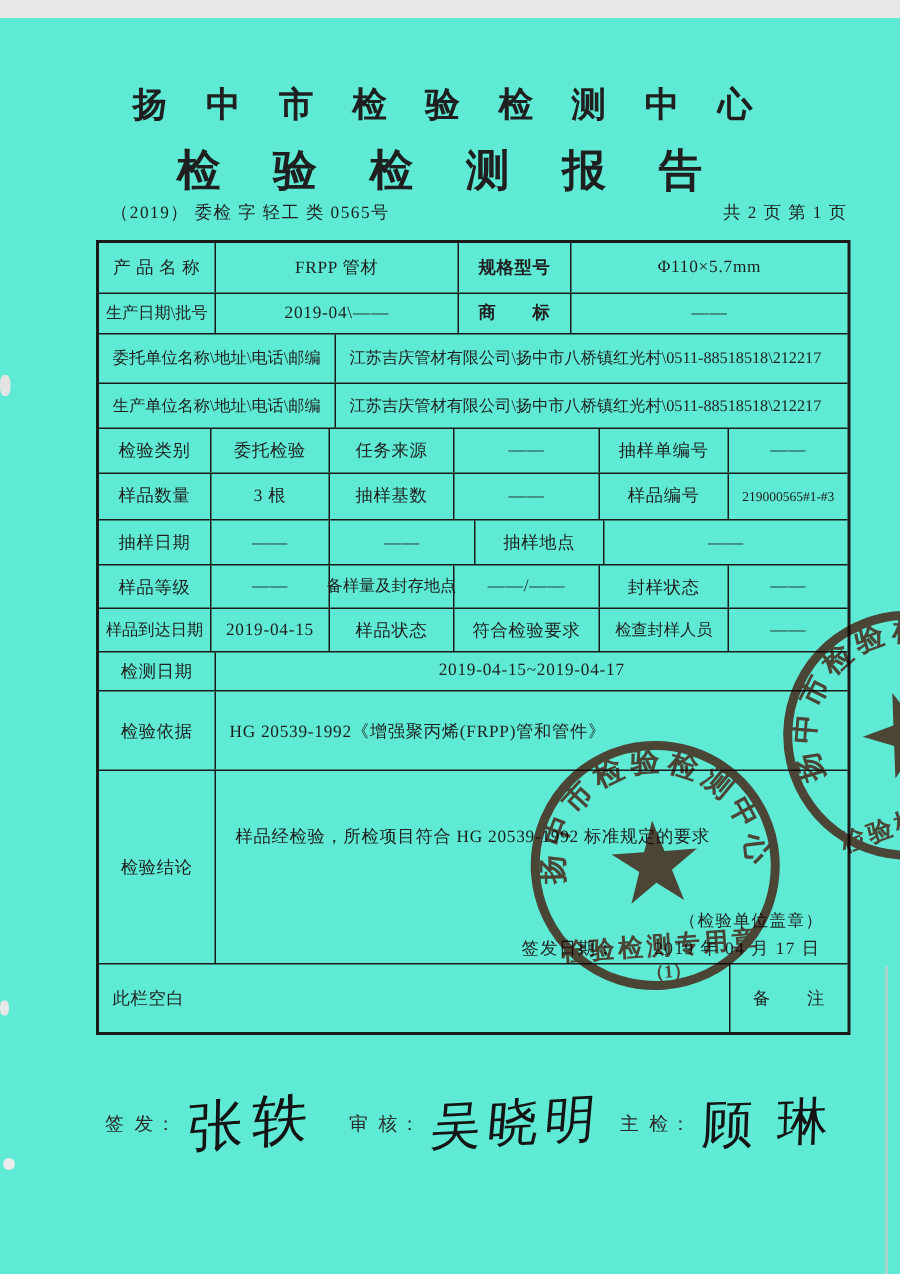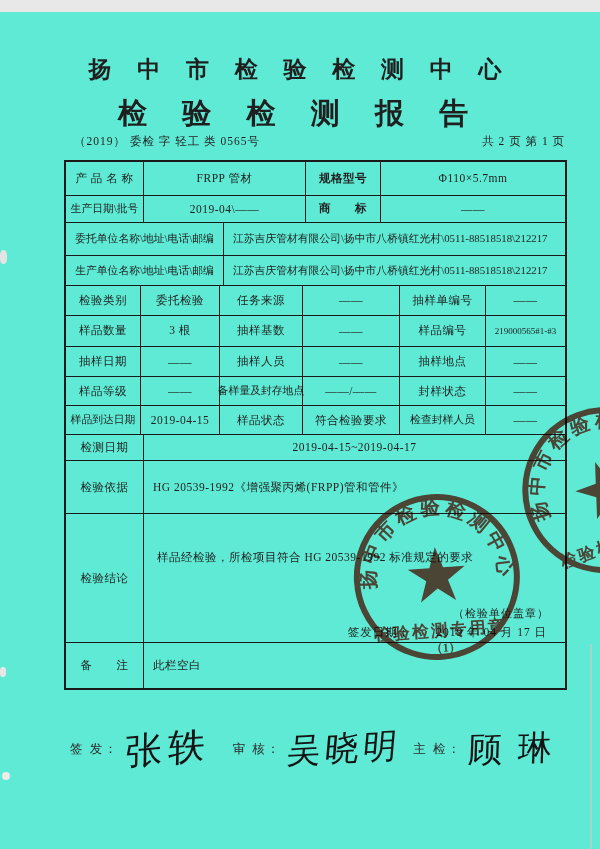--- a/index.html
+++ b/index.html
@@ -145,21 +145,20 @@
       <div class="td c2">3 根</div>
       <div class="td c3">抽样基数</div>
       <div class="td c4">——</div>
       <div class="td c5">样品编号</div>
       <div class="td c6 tiny">219000565#1-#3</div>
     </div>
 
     <div class="tr r7">
       <div class="td c1">抽样日期</div>
       <div class="td c2">——</div>
-      <div class="td c3">抽样人员</div>
       <div class="td c4">——</div>
       <div class="td c5">抽样地点</div>
       <div class="td c6">——</div>
     </div>
 
     <div class="tr r8">
       <div class="td c1">样品等级</div>
       <div class="td c2">——</div>
       <div class="td c3 small">备样量及封存地点</div>
       <div class="td c4">——/——</div>
@@ -191,22 +190,22 @@
       <div class="concl-cell">
         <div class="concl-text">样品经检验，所检项目符合 HG 20539-1992 标准规定的要求</div>
         <div class="seal-hint">（检验单位盖章）</div>
         <div class="issue-line">
           <span>签发日期：</span><span class="gap"></span><span>2019 年 04 月  17  日</span>
         </div>
       </div>
     </div>
 
     <div class="tr r13">
+      <div class="td w-span left">此栏空白</div>
       <div class="td w-lab">备　　注</div>
-      <div class="td w-span left">此栏空白</div>
     </div>
 
   </div>
 
   <div class="sig-row">
     <span class="sig-label">签  发：</span>
     <span class="sig-name">张轶</span>
     <span class="sig-label" style="margin-left:16px">审  核：</span>
     <span class="sig-name n2">吴晓明</span>
     <span class="sig-label" style="margin-left:6px">主  检：</span>

